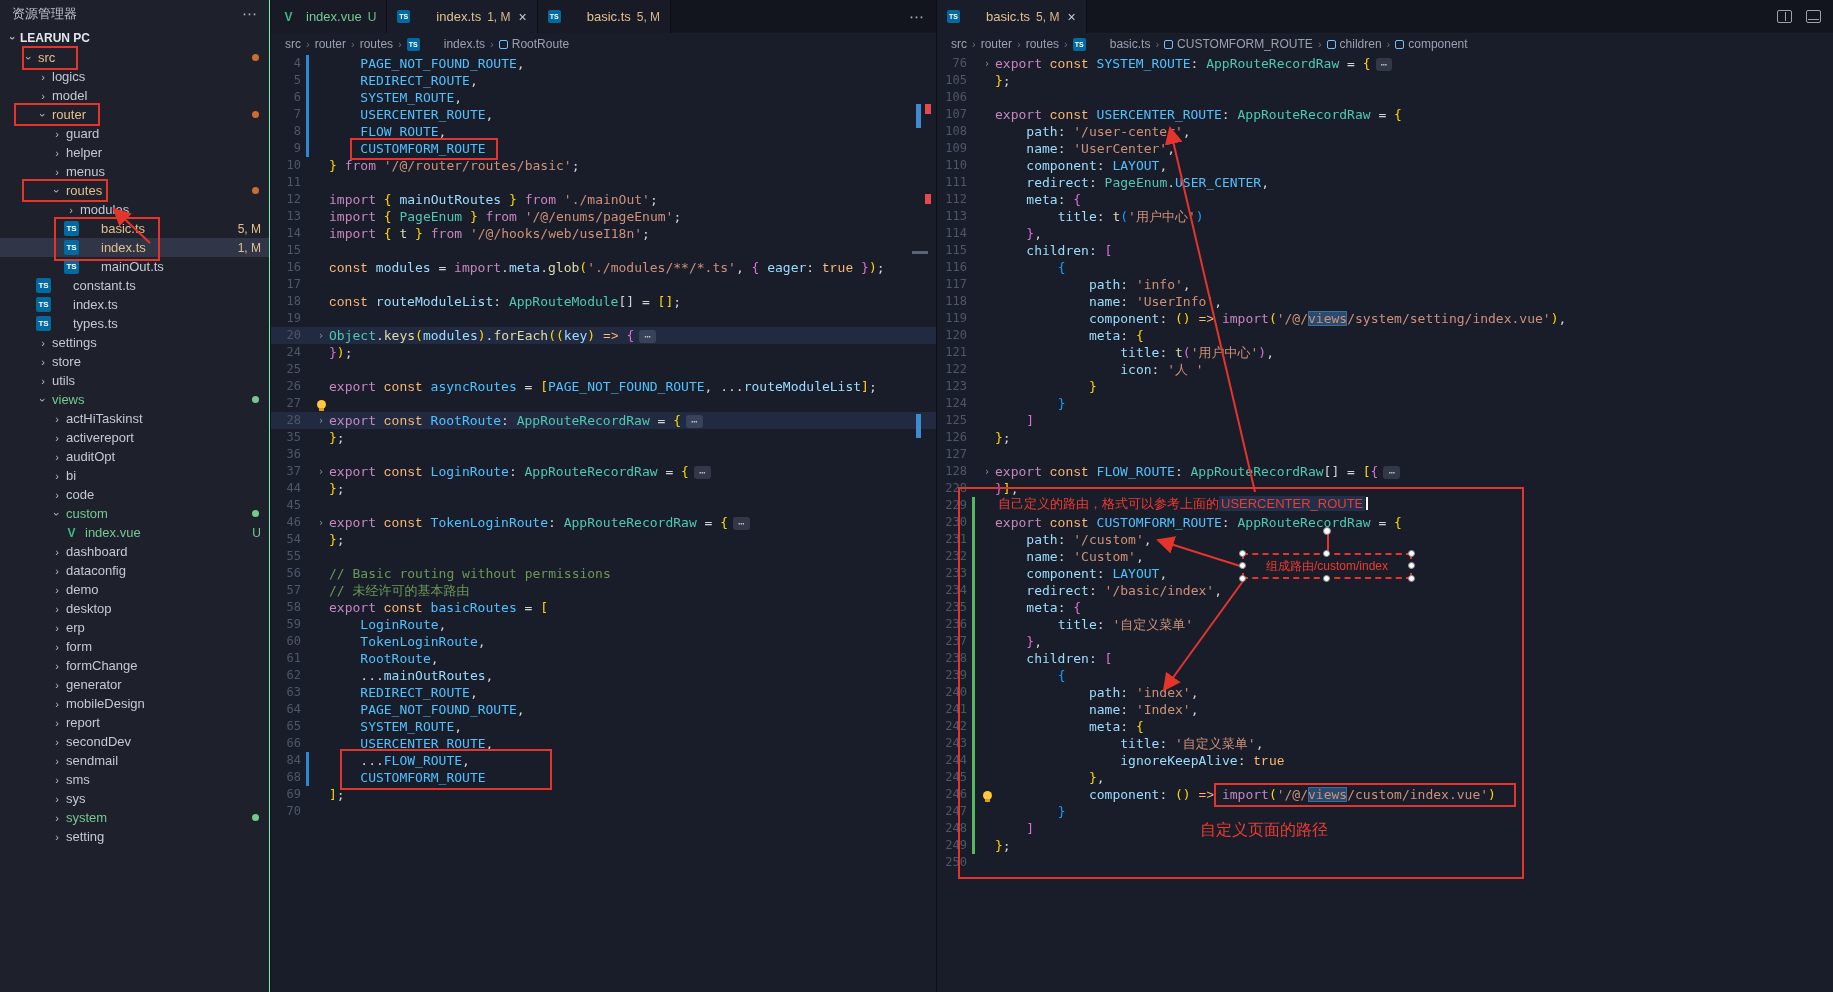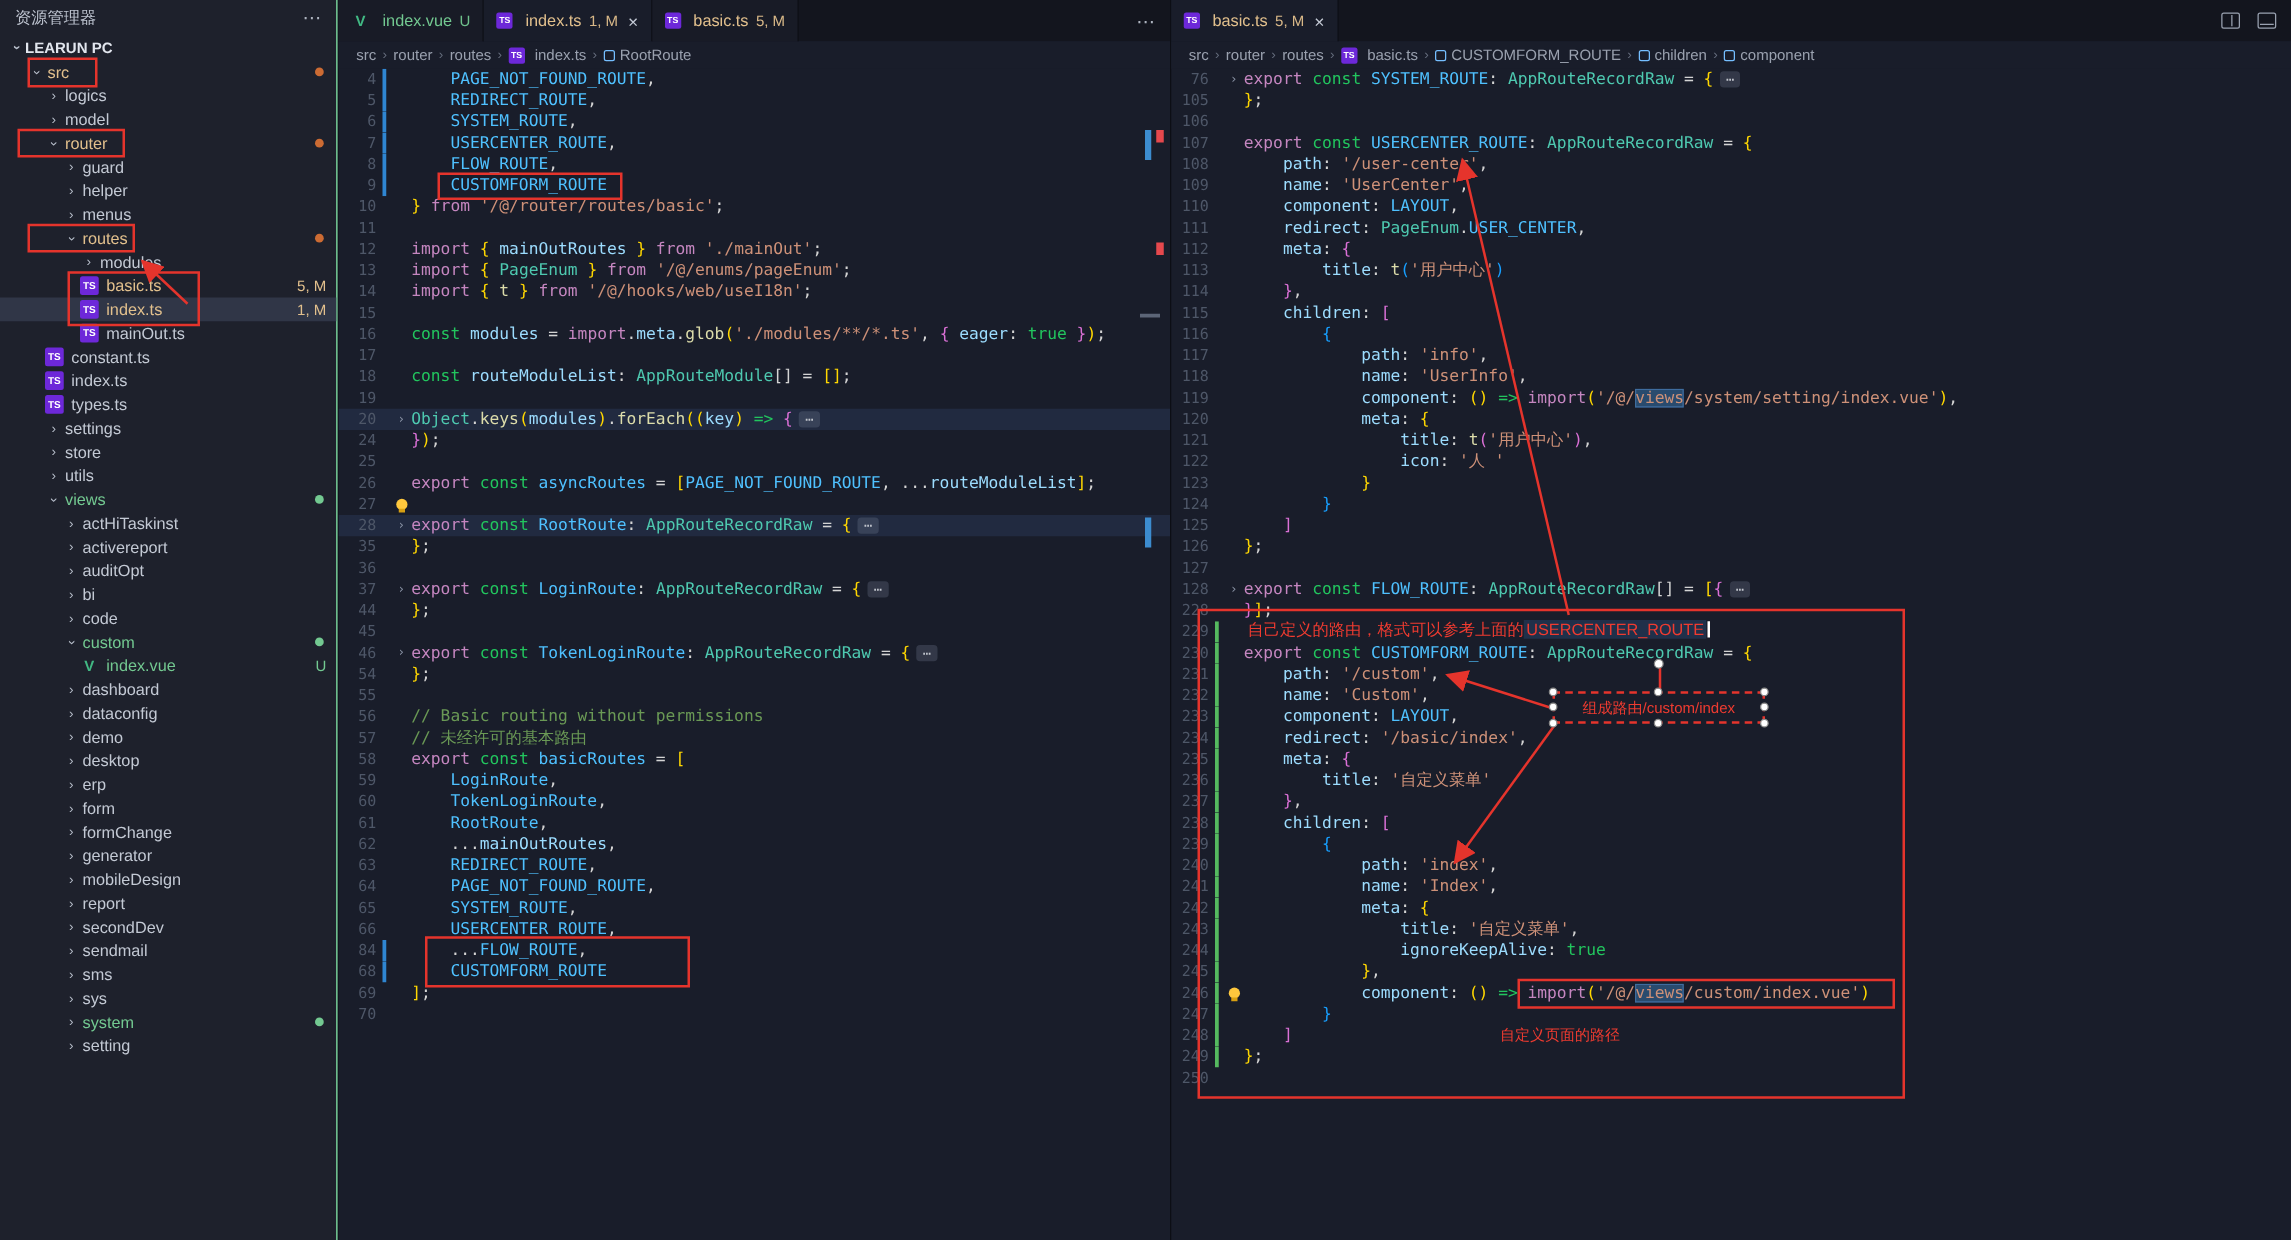--- a/index.html
+++ b/index.html
@@ -18,23 +18,23 @@
   .tchev { width: 14px; flex: none; color: #b6bdc9; font-size: 11px; text-align: center;
     display: inline-block; }
   .tchev.open { transform: rotate(90deg); }
   #tree { position: absolute; top: 48px; left: 0; right: 0; }
   .trow { height: 19px; display: flex; align-items: center; font-size: 13px; color: #c3c9d4;
     cursor: pointer; white-space: nowrap; overflow: hidden; }
   .trow.sel { background: #303647; }
   .tlabel { margin-left: 2px; }
   .c-mod { color: #e2c08d; }
   .c-untracked { color: #73c991; }
-  .fi-ts { width: 15px; height: 15px; flex: none; background: #6d28d9; color: #fff;
+  .fi-ts { width: 15px; height: 15px; flex: none; background: #0369a1; color: #fff;
     font-size: 8px; font-weight: bold; display: inline-flex; align-items: center;
-    justify-content: center; border-radius: 2px; margin-right: 4px; }
+    justify-content: center; border-radius: 2px; margin-right: 20px; }
   .fi-ts.mini { width: 13px; height: 13px; font-size: 7px; }
   .fi-vue { width: 15px; flex: none; color: #41b883; font-weight: bold; font-size: 12px;
     text-align: center; margin-right: 4px; }
   .tbadge { margin-left: auto; margin-right: 8px; font-size: 12px; }
   .tdot { width: 7px; height: 7px; border-radius: 50%; margin-left: auto; margin-right: 10px;
     flex: none; }
   .tdot.mod { background: #cc6b33; }
   .tdot.untracked { background: #73c991; }
 
   
@@ -72,21 +72,21 @@
   .cl.hl { background: rgba(90,130,220,.13); }
   .ln { width: 32px; flex: none; text-align: right; color: #4e5768; font-size: 12px;
     padding-right: 2px; }
   .gut { width: 10px; flex: none; position: relative; }
   .gut.mod::before, .gut.add::before { content: ''; position: absolute; left: 3px; top: 0;
     bottom: 0; width: 3px; }
   .gut.mod::before { background: #2f86d2; }
   .gut.add::before { background: #55b95f; }
   .chv { width: 16px; flex: none; color: #8a93a5; font-size: 10px; text-align: center; }
   .codeline { white-space: pre; flex: 1; color: #d4d4d4; }
-  .c-w { color: #d4d4d4; } .c-k { color: #c586c0; } .c-s { color: #22c55e; }
+  .c-w { color: #d4d4d4; } .c-k { color: #c586c0; } .c-s { color: #fdba74; font-family: Liberation Mono, monospace; }
   .c-v { color: #9cdcfe; } .c-C { color: #4fc1ff; } .c-f { color: #dcdcaa; }
   .c-t { color: #4ec9b0; } .c-r { color: #ce9178; } .c-c { color: #6a9955; }
   .c-b1 { color: #ffd700; } .c-b2 { color: #da70d6; } .c-b3 { color: #179fff; }
   .c-rs { color: #ce9178; background: #294b6e; box-shadow: 0 0 0 1px #3f6c9e inset; }
   .c-fd { color: #c0c4cc; background: rgba(120,130,150,.28); border-radius: 3px;
     padding: 0 5px; margin-left: 5px; font-size: 11px; }
   .bulb { display: inline-block; width: 9px; height: 9px; border-radius: 50%;
     background: #ffc83d; position: relative; top: 2px; }
   .bulb::after { content: ''; position: absolute; left: 2px; top: 8px; width: 5px;
     height: 3px; background: #d8a012; }
@@ -109,21 +109,21 @@
   .anno-textbox .stem { position: absolute; left: 50%; top: -21px; width: 2px; height: 19px;
     background: #e5342c; }
   .anno-textbox .rot { position: absolute; left: calc(50% - 4px); top: -28px; width: 8px;
     height: 8px; border-radius: 50%; background: #fff; border: 1px solid #888; }
   .anno-textbox .h { position: absolute; width: 7px; height: 7px; border-radius: 50%;
     background: #fff; border: 1px solid #8a8a8a; }
   .h.tl { left: -5px; top: -5px; } .h.tm { left: calc(50% - 4px); top: -5px; }
   .h.tr { right: -5px; top: -5px; } .h.ml { left: -5px; top: calc(50% - 4px); }
   .h.mr { right: -5px; top: calc(50% - 4px); } .h.bl { left: -5px; bottom: -5px; }
   .h.bm { left: calc(50% - 4px); bottom: -5px; } .h.br { right: -5px; bottom: -5px; }
-  .anno-label { position: absolute; color: #ef3b30; font-size: 12px; white-space: nowrap; }
+  .anno-label { position: absolute; color: #ef3b30; font-size: 16px; white-space: nowrap; }
 </style>
 </head>
 <body>
 
 <div id="stage">
 
   <div id="sidebar">
     <div class="side-title">
       <span>资源管理器</span>
       <span class="more">⋯</span>

